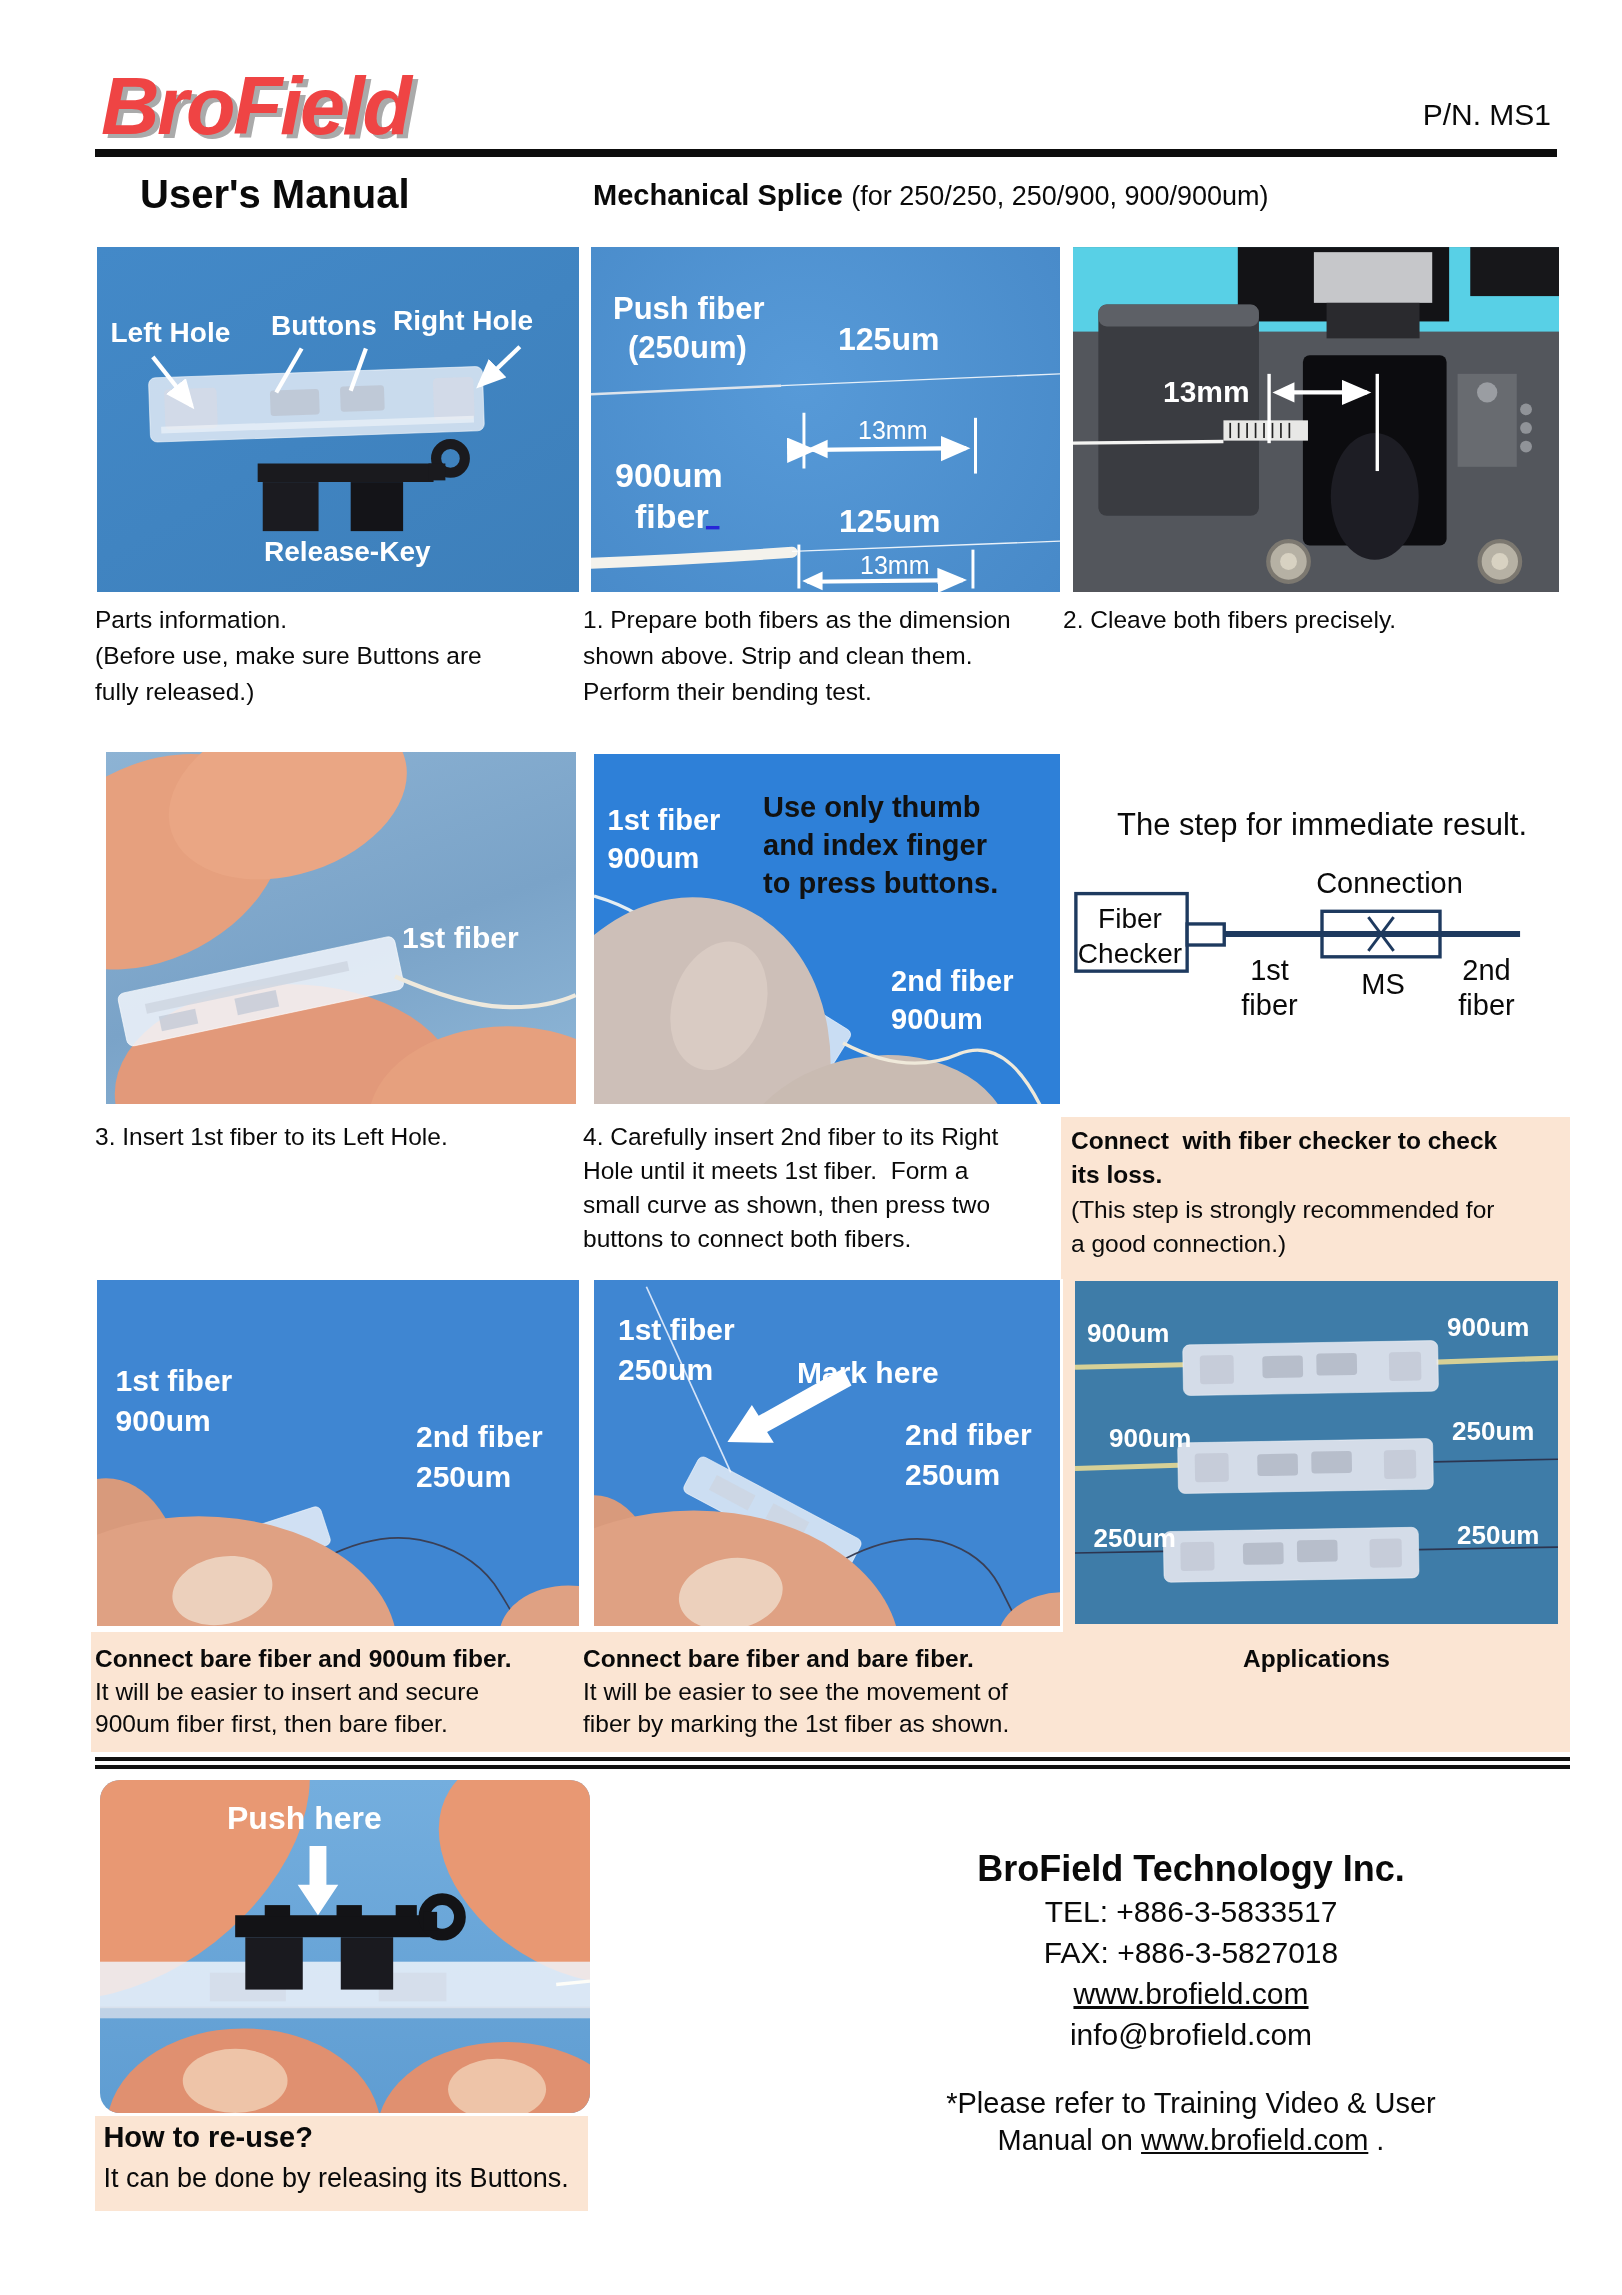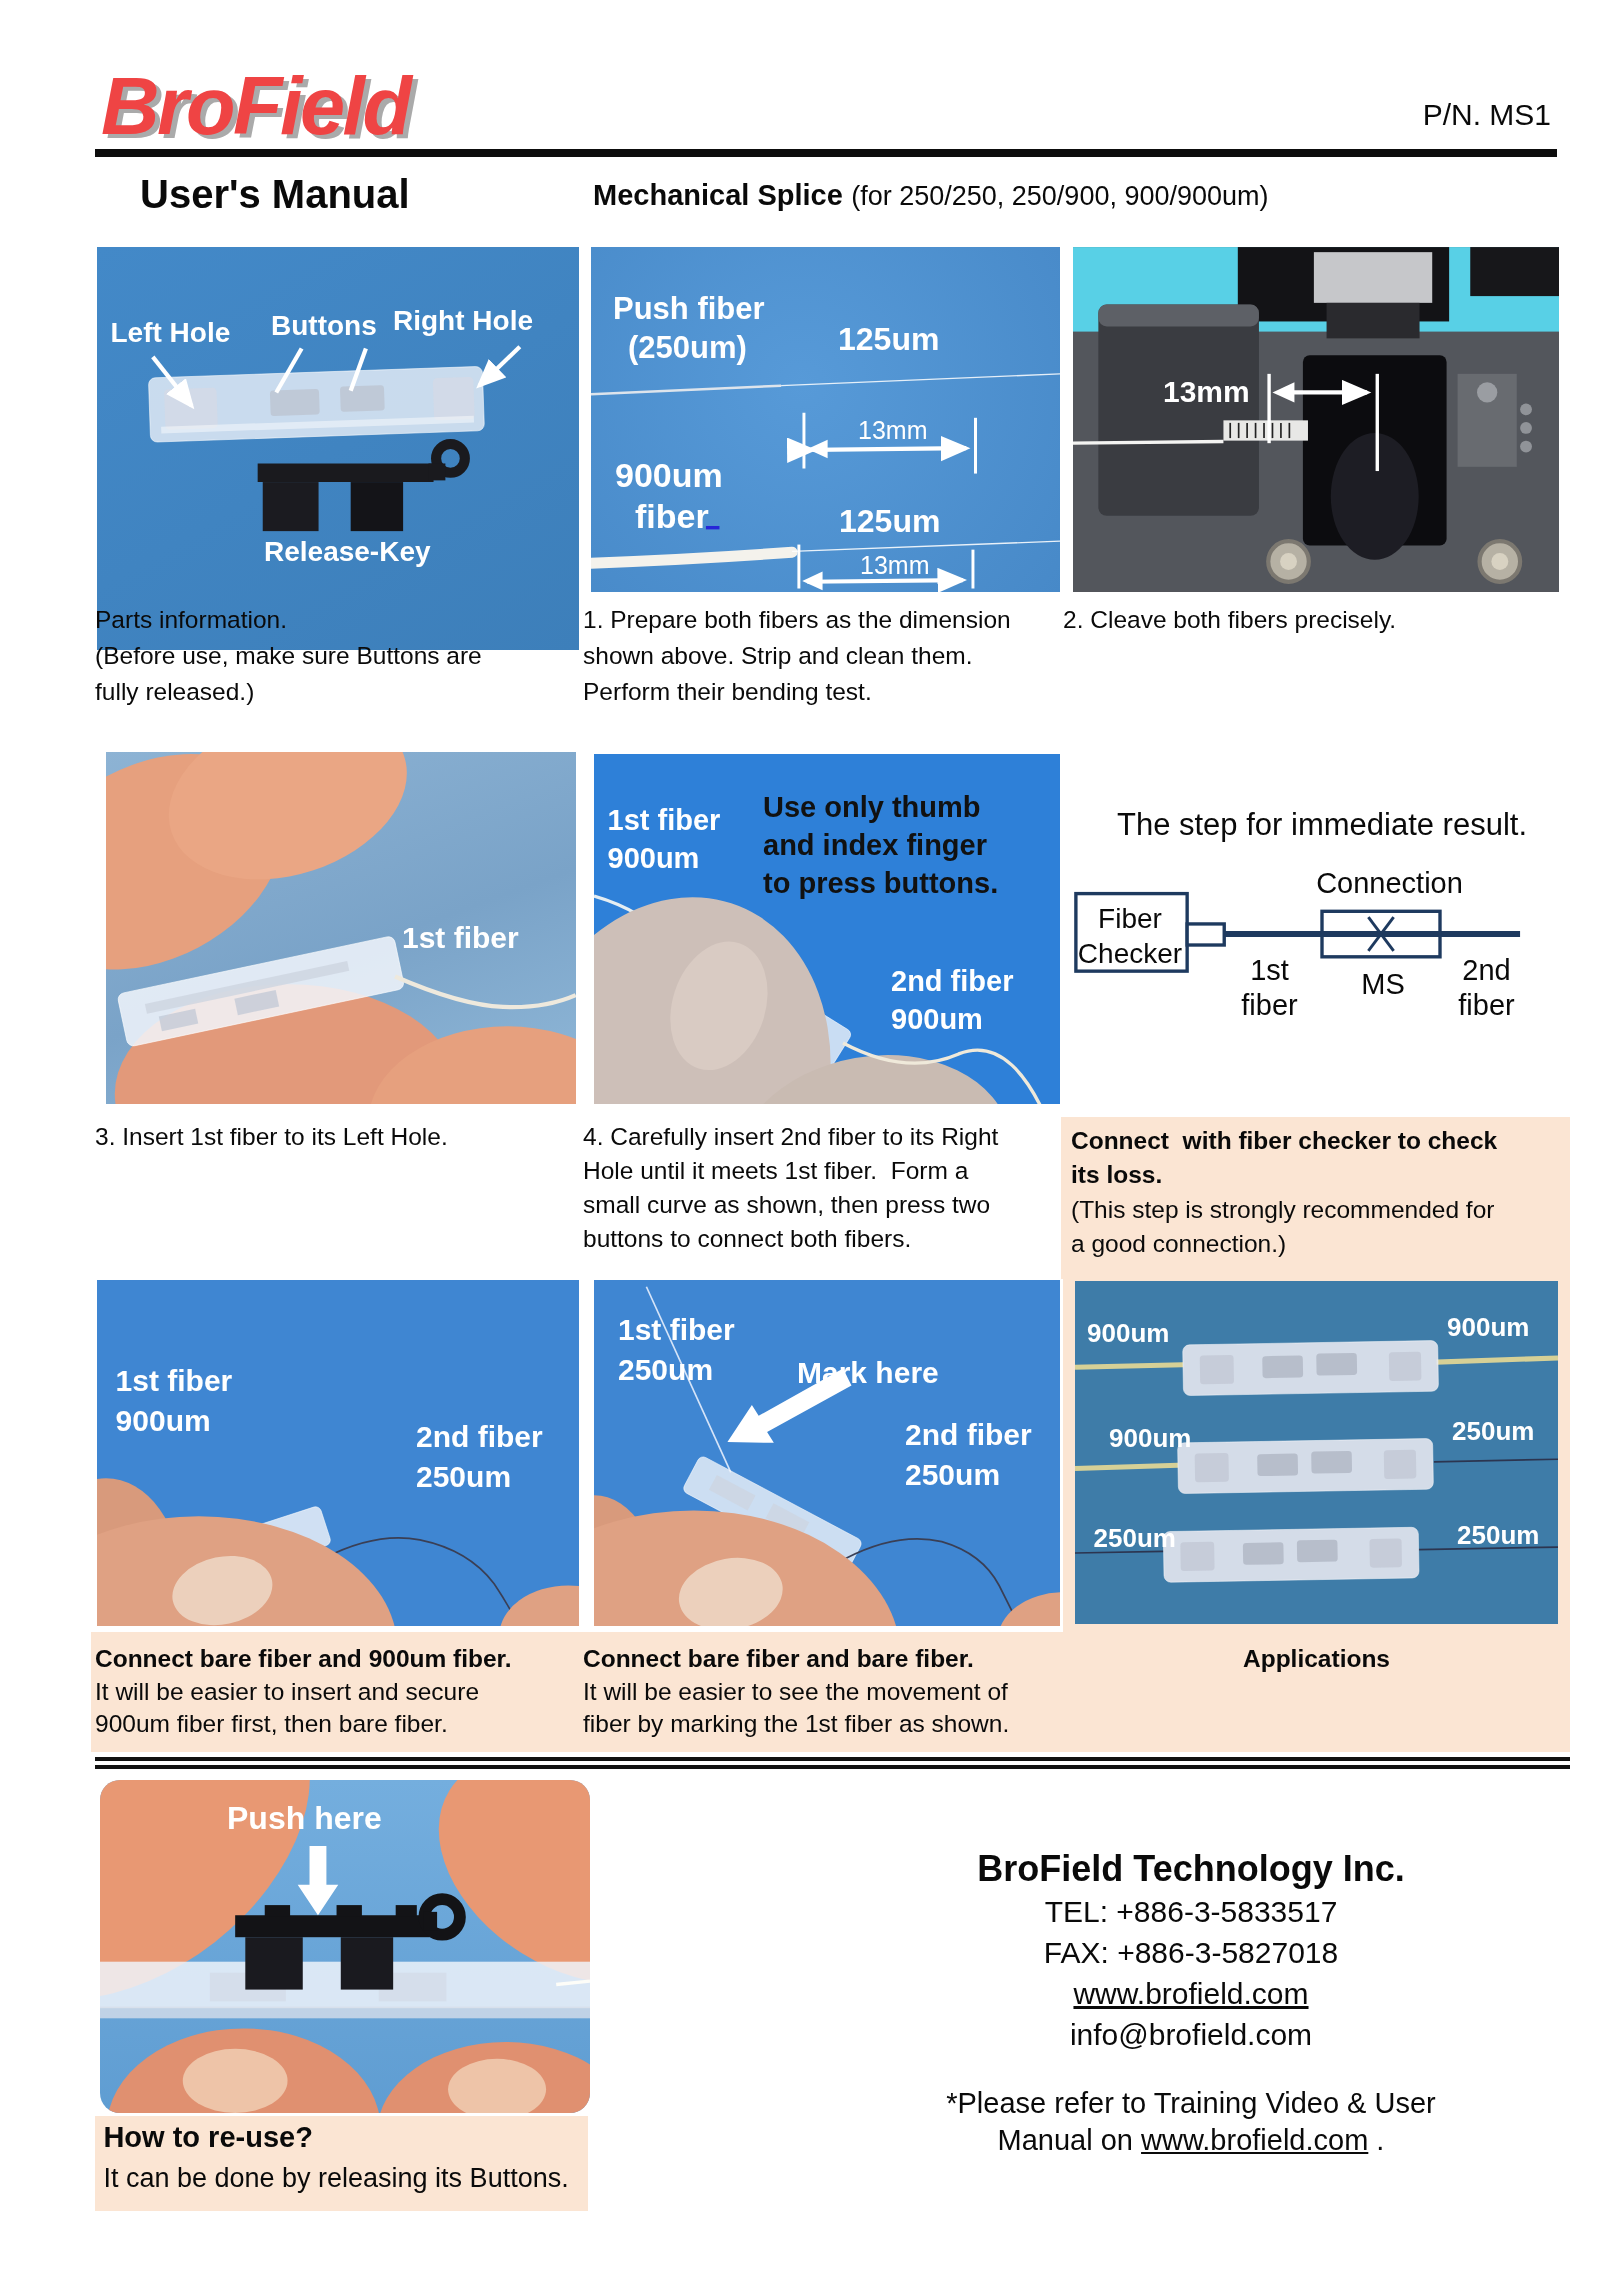--- a/index.html
+++ b/index.html
@@ -42,21 +42,21 @@
 
   <div class="abs logo" style="left:101px;top:66px;">BroField</div>
   <div class="abs pn" style="left:1267px;top:98px;width:284px;">P/N. MS1</div>
   <div class="abs rule" style="left:95px;top:149px;width:1462px;height:7.6px;"></div>
   <div class="abs h-title" style="left:140px;top:172px;">User's Manual</div>
   <div class="abs h-product" style="left:593px;top:179px;">
     <span class="b">Mechanical Splice</span>
     <span class="r">(for 250/250, 250/900, 900/900um)</span>
   </div>
 
-  <div class="photo" style="left:97px;top:247px;width:482px;height:403px;background:linear-gradient(150deg,#4389c8,#3d7fba);">
+  <div class="photo" style="left:97px;top:247px;width:482px;height:345px;background:linear-gradient(150deg,#4389c8,#3d7fba);">
     <svg width="482" height="345" viewBox="0 0 570 408">
       <defs>
           <marker id="p1a" markerWidth="9" markerHeight="8" refX="6" refY="3" orient="auto" markerUnits="strokeWidth">
             <path d="M0,0 L7,3 L0,6 z" fill="#fff"></path>
           </marker>
         </defs>
       <g transform="rotate(-2 260 186)">
         <rect x="62" y="148" width="395" height="76" rx="8" fill="rgba(240,244,250,0.78)" stroke="rgba(255,255,255,0.65)"></rect>
         <rect x="80" y="162" width="62" height="48" rx="5" fill="rgba(212,218,230,0.75)"></rect>
         <rect x="398" y="160" width="48" height="50" rx="5" fill="rgba(212,218,230,0.75)"></rect>

